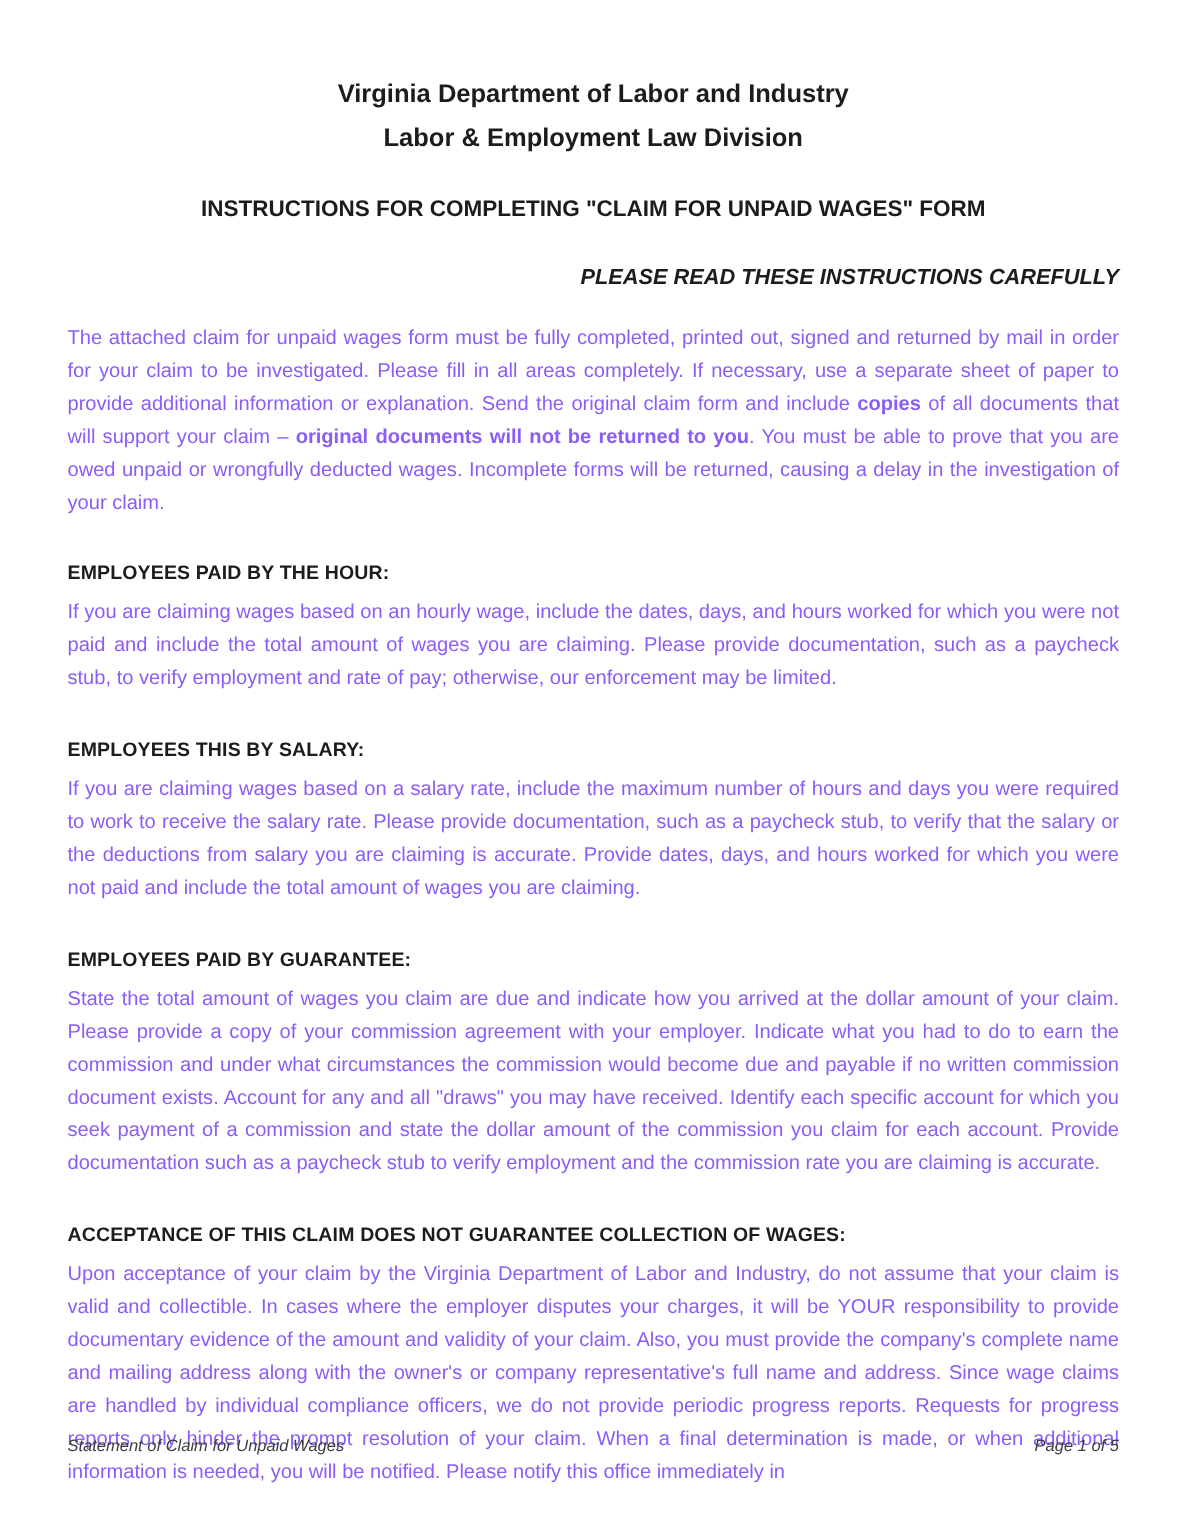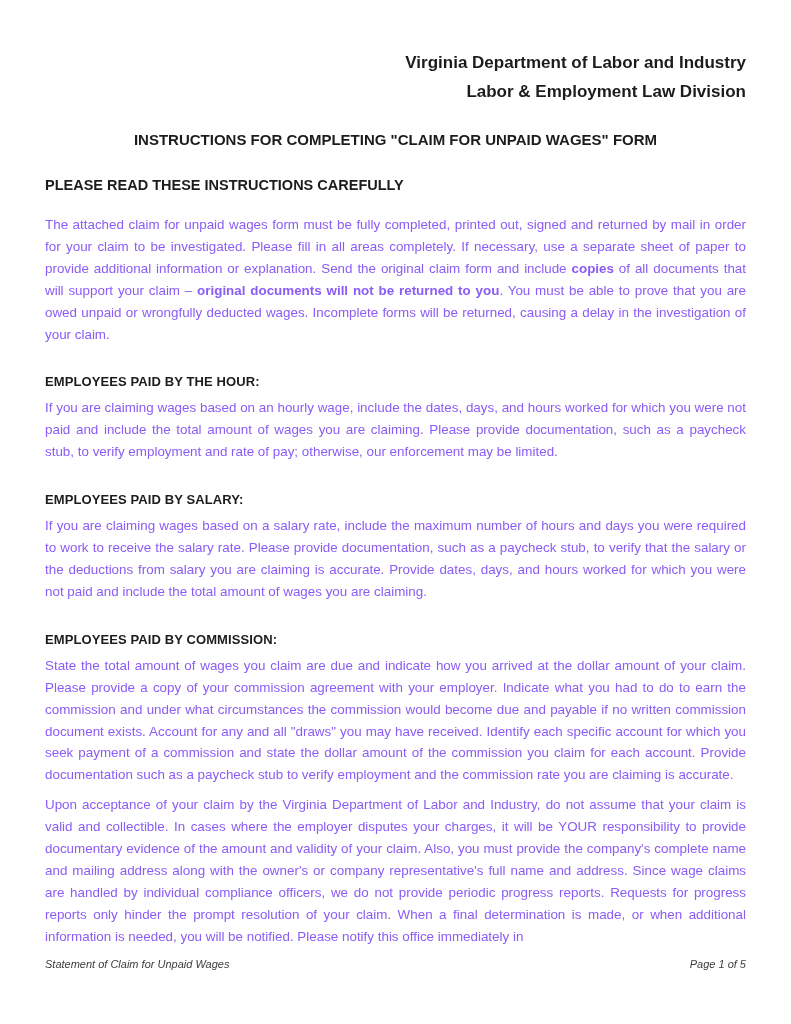--- a/index.html
+++ b/index.html
@@ -9,38 +9,39 @@
     width: 791px;
     height: 1024px;
     margin: 0 auto;
     background: #ffffff;
     font-family: "Liberation Sans", "DejaVu Sans", sans-serif;
     color: #2e2e2e;
     padding: 48px 45px 0 45px;
     overflow: hidden;
   }
   .doc-title {
-    text-align: right;
+    text-align: center;
     font-size: 17px;
     font-weight: 700;
     line-height: 29px;
     color: #1c1c1c;
   }
   .instructions-heading {
     margin-top: 25px;
     text-align: center;
     font-size: 15px;
     font-weight: 700;
     color: #1c1c1c;
   }
   .read-carefully {
     margin-top: 29px;
-    text-align: left;
+    text-align: right;
     font-size: 14.5px;
     font-weight: 700;
+    font-style: italic;
     color: #1c1c1c;
   }
   .body-par {
     font-size: 13.4px;
     line-height: 21.9px;
     text-align: justify;
     color: #8b5cf6;
   }
   .intro { margin-top: 21px; }
   .note {
@@ -83,30 +84,31 @@
 
   <p class="body-par intro"><span>The attached claim for unpaid wages form must be fully completed, printed out, signed and returned by mail in order for your claim to be investigated. Please fill in all areas completely. If necessary, use a separate sheet of paper to provide additional information or explanation. Send the original claim form and include </span><span style="font-weight: 700;">copies</span><span> of all documents that will support your claim – </span><span style="font-weight: 700;">original documents will not be returned to you</span><span>. You must be able to prove that you are owed unpaid or wrongfully deducted wages. Incomplete forms will be returned, causing a delay in the investigation of your claim.</span></p>
 
 
   <section>
     <h2 class="section-heading">EMPLOYEES PAID BY THE HOUR:</h2>
     <p class="body-par section-par"><span>If you are claiming wages based on an hourly wage, include the dates, days, and hours worked for which you were not paid and include the total amount of wages you are claiming. Please provide documentation, such as a paycheck stub, to verify employment and rate of pay; otherwise, our enforcement may be limited.</span></p>
   </section>
 
   <section>
-    <h2 class="section-heading">EMPLOYEES PAID BY SALARY:</h2>
+    <h2 class="section-heading">EMPLOYEES THIS BY SALARY:</h2>
     <p class="body-par section-par"><span>If you are claiming wages based on a salary rate, include the maximum number of hours and days you were required to work to receive the salary rate. Please provide documentation, such as a paycheck stub, to verify that the salary or the deductions from salary you are claiming is accurate. Provide dates, days, and hours worked for which you were not paid and include the total amount of wages you are claiming.</span></p>
   </section>
 
   <section>
-    <h2 class="section-heading">EMPLOYEES PAID BY COMMISSION:</h2>
+    <h2 class="section-heading">EMPLOYEES PAID BY GUARANTEE:</h2>
     <p class="body-par section-par"><span>State the total amount of wages you claim are due and indicate how you arrived at the dollar amount of your claim. Please provide a copy of your commission agreement with your employer. Indicate what you had to do to earn the commission and under what circumstances the commission would become due and payable if no written commission document exists. Account for any and all "draws" you may have received. Identify each specific account for which you seek payment of a commission and state the dollar amount of the commission you claim for each account. Provide documentation such as a paycheck stub to verify employment and the commission rate you are claiming is accurate.</span></p>
   </section>
 
   <section>
+    <h2 class="section-heading">ACCEPTANCE OF THIS CLAIM DOES NOT GUARANTEE COLLECTION OF WAGES:</h2>
     <p class="body-par section-par"><span>Upon acceptance of your claim by the Virginia Department of Labor and Industry, do not assume that your claim is valid and collectible. In cases where the employer disputes your charges, it will be YOUR responsibility to provide documentary evidence of the amount and validity of your claim. Also, you must provide the company's complete name and mailing address along with the owner's or company representative's full name and address. Since wage claims are handled by individual compliance officers, we do not provide periodic progress reports. Requests for progress reports only hinder the prompt resolution of your claim. When a final determination is made, or when additional information is needed, you will be notified. Please notify this office immediately in </span></p>
   </section>
 
   <footer class="page-footer">
     <span>Statement of Claim for Unpaid Wages</span>
     <span>Page 1 of 5</span>
   </footer>
 
 </div>
 

